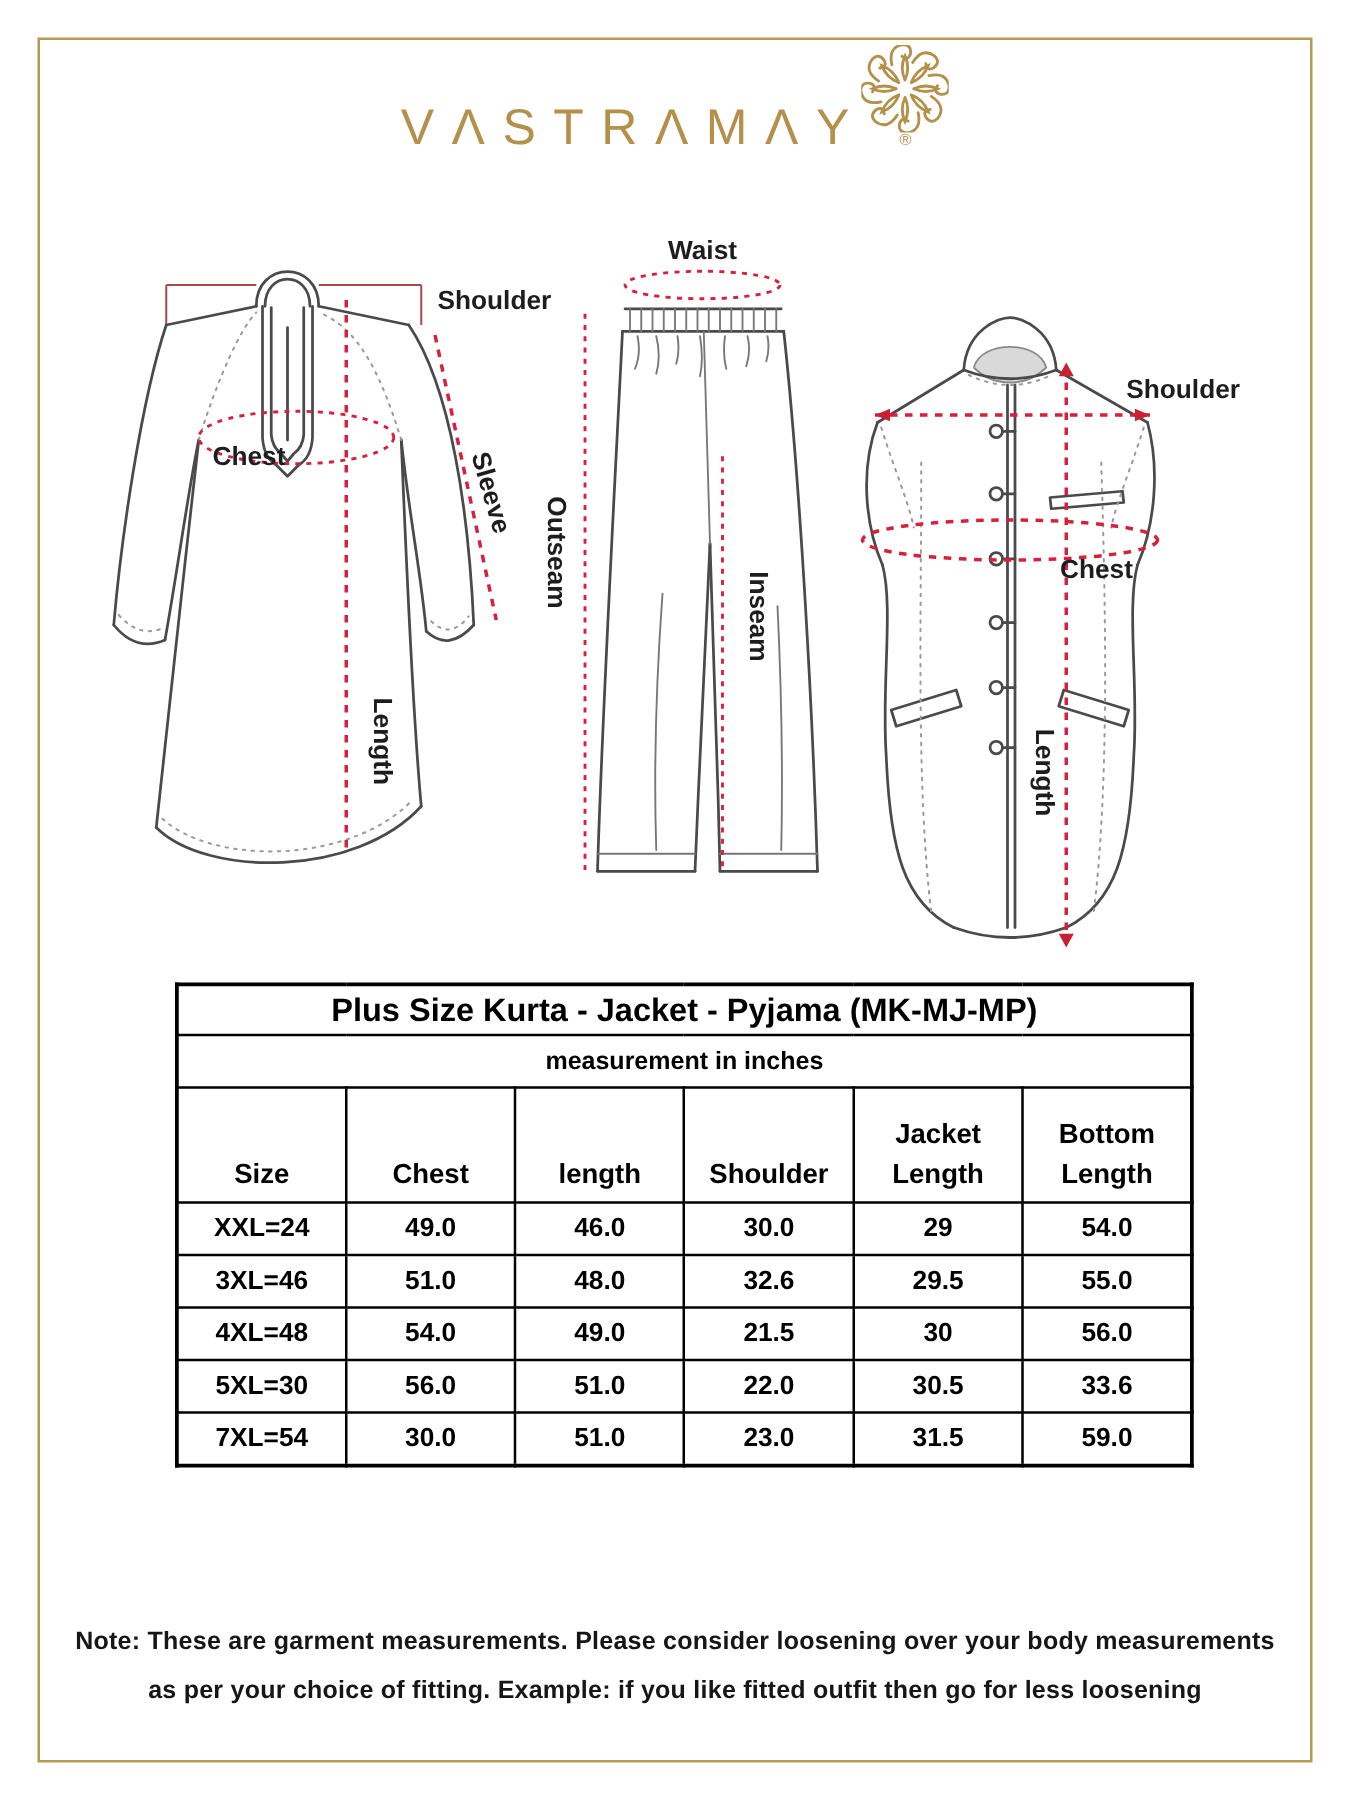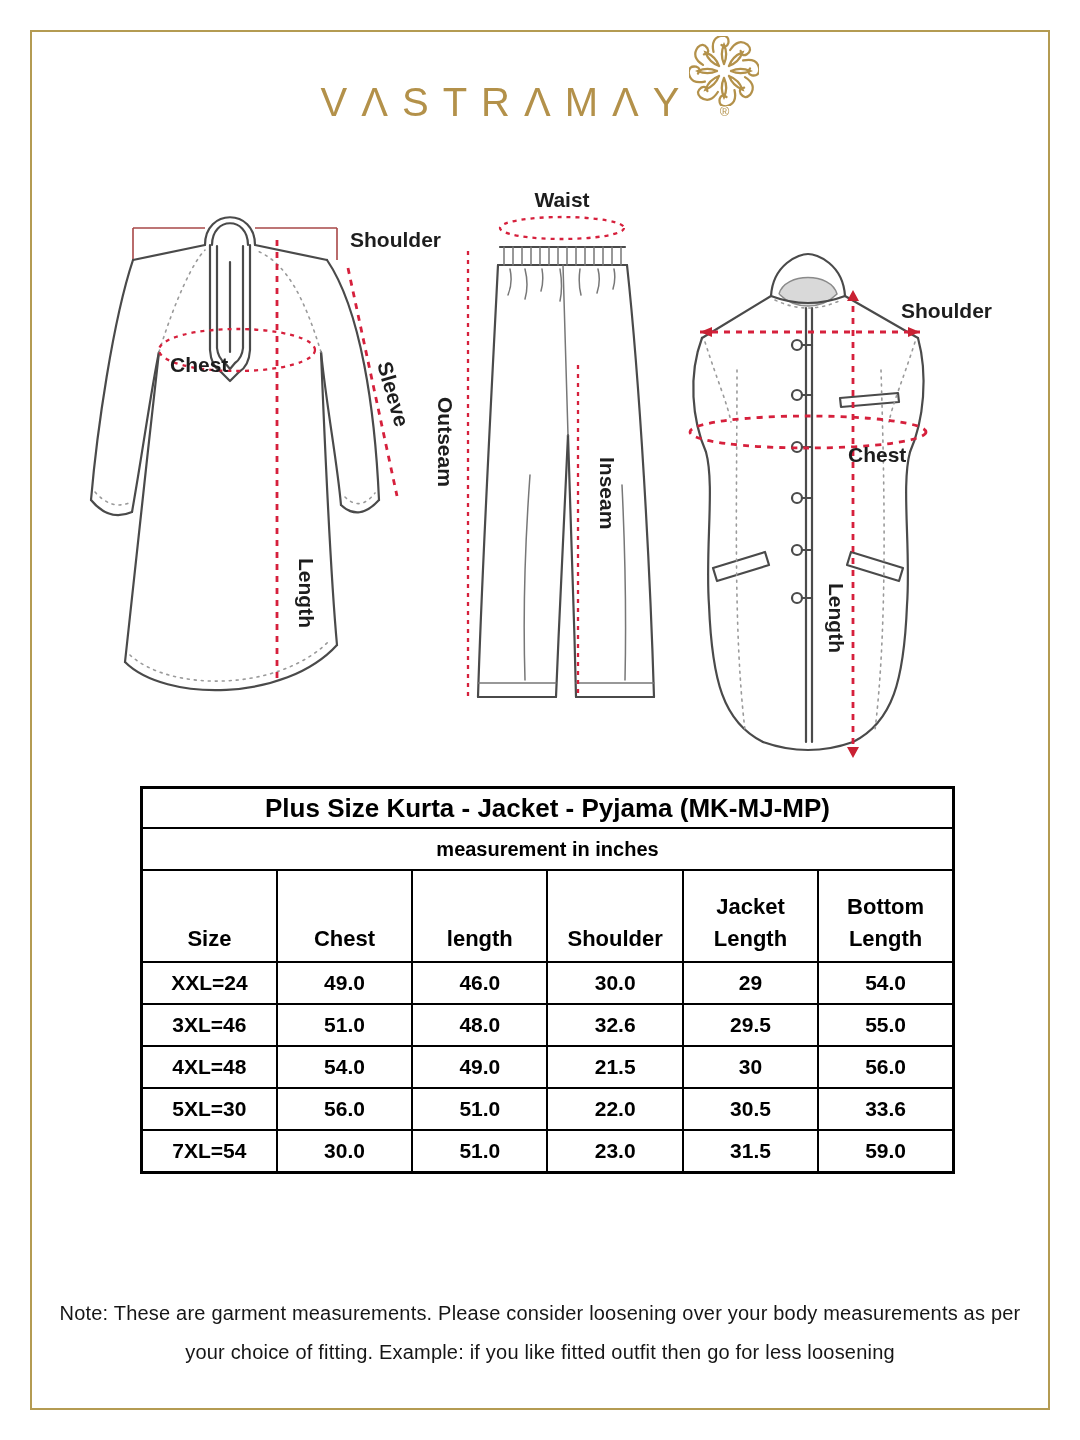--- a/index.html
+++ b/index.html
@@ -35,21 +35,21 @@
         font-weight:700;color:#000;border:3px solid #000;}
   .size-table td,.size-table th{border:2px solid #000;text-align:center;padding:0;}
   .size-table .t-title{font-size:26px;height:38px;margin-top:36px;}
   .size-table .t-sub{font-size:20px;height:40px;}
   .size-table th{font-size:22px;height:84px;vertical-align:bottom;
                  padding-bottom:6px;line-height:1.45;margin-top:20px;}
   .size-table td.cell{font-size:21px;height:40px;}
 
   
   .note{position:absolute;left:48px;right:48px;top:1294px;text-align:center;
-        font-size:20px;color:#161616;line-height:1.95;letter-spacing:0.2px;}
+        font-size:20px;color:#161616;line-height:1.95;letter-spacing:0.2px;font-weight:bold;}
 </style>
 </head>
 <body>
 
 <div class="page">
   <div class="frame"></div>
 
   <div class="logo">
     <div class="logo-text">VΛSTRΛMΛY</div>
     <div class="logo-side">

